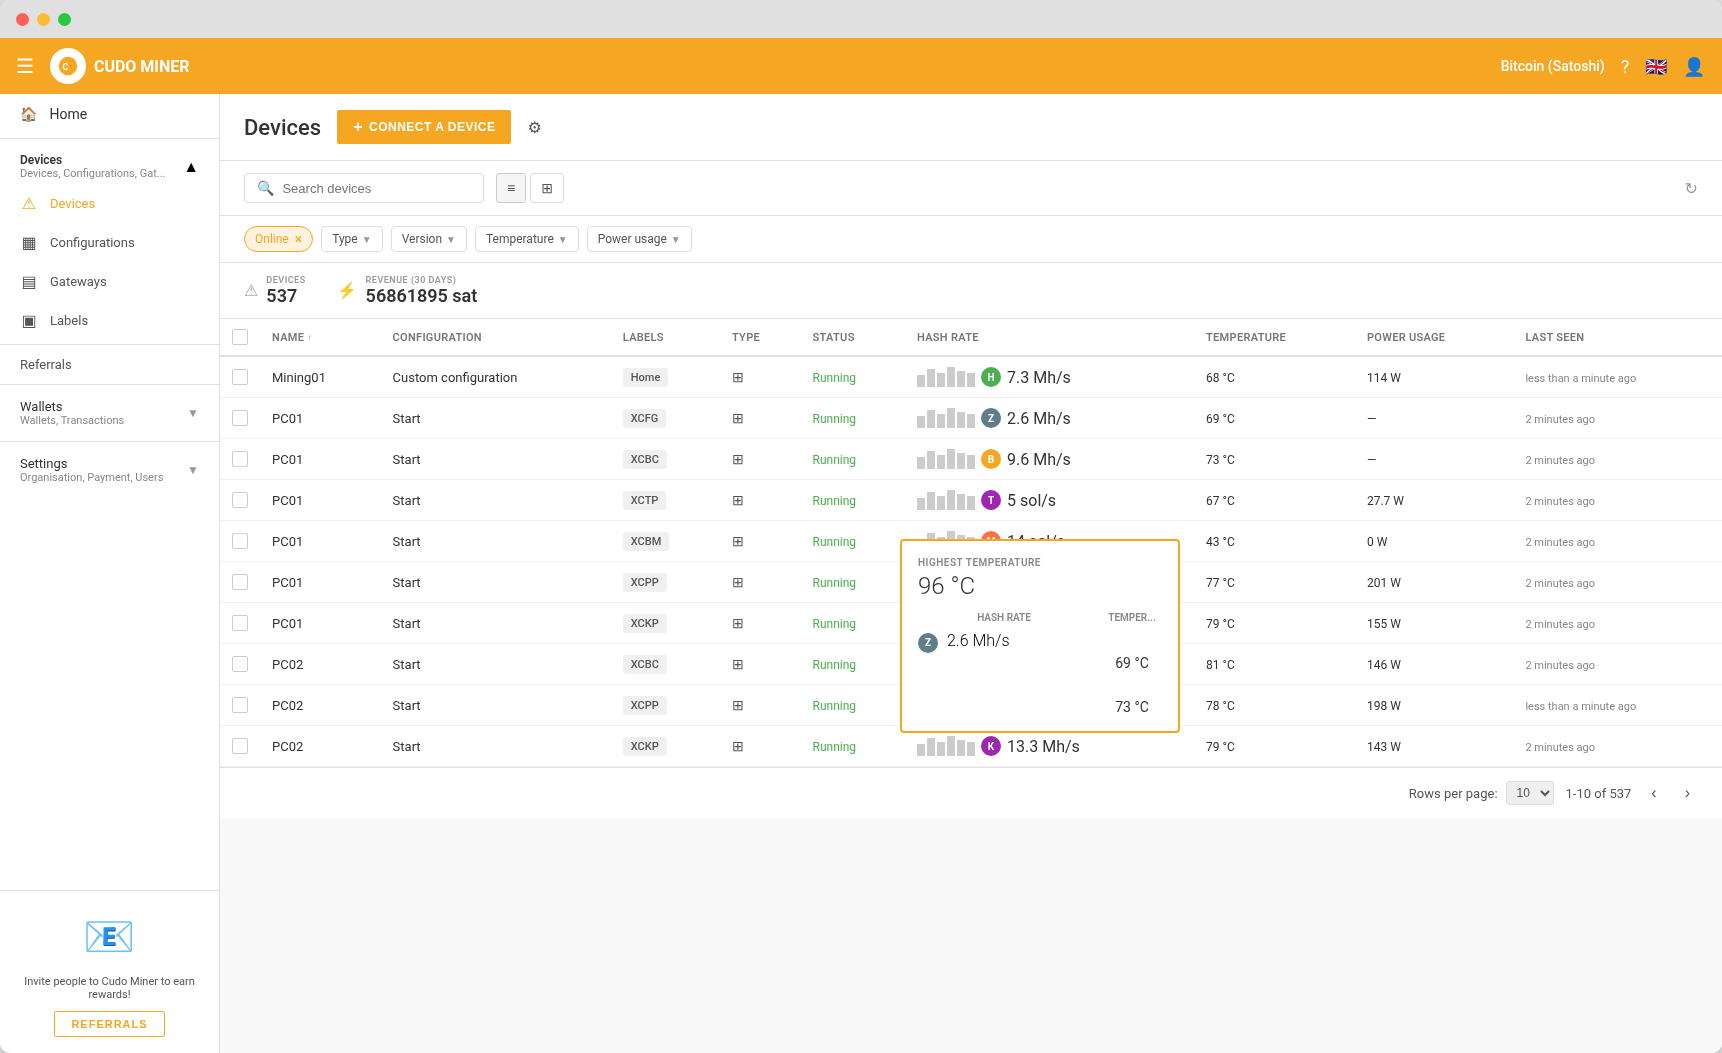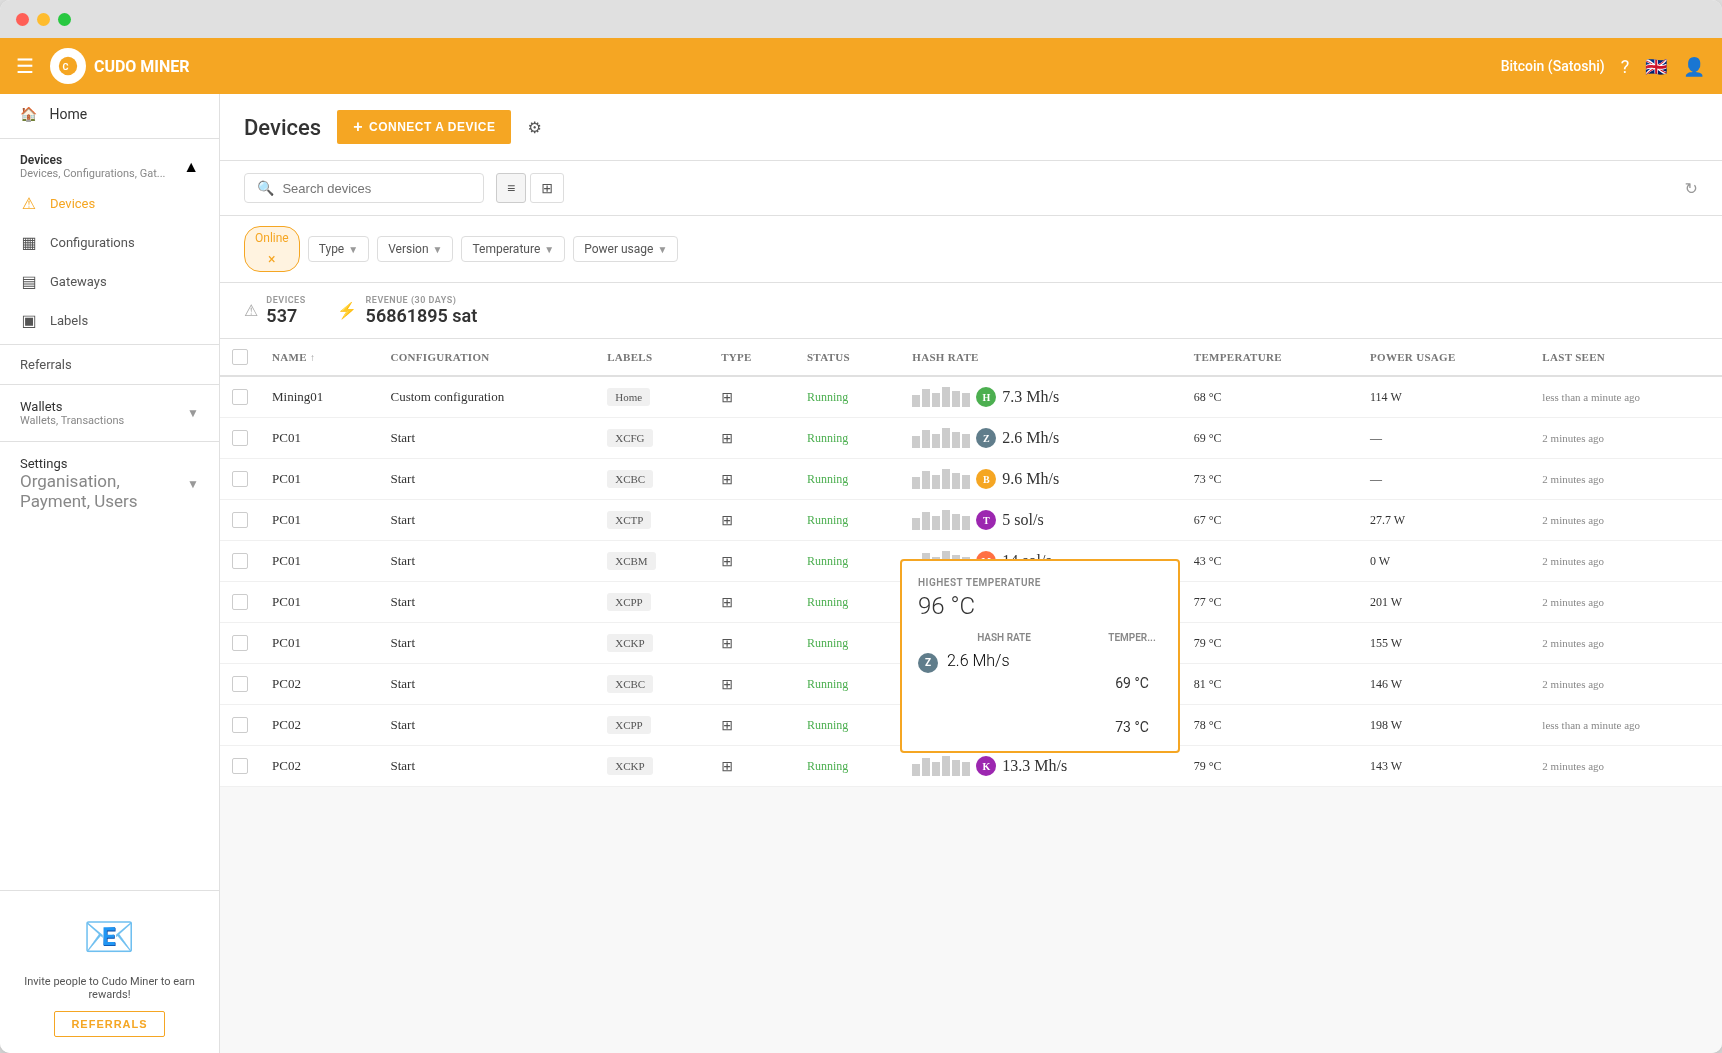--- a/index.html
+++ b/index.html
@@ -62,35 +62,35 @@
     .search-box { display: flex; align-items: center; background: white; border: 1px solid #ddd; border-radius: 4px; padding: 6px 12px; gap: 8px; width: 240px; }
     .search-box input { border: none; outline: none; font-size: 13px; color: #555; width: 100%; background: transparent; }
     .search-icon { color: #999; font-size: 14px; }
     .view-toggle { display: flex; gap: 4px; }
     .view-btn { border: 1px solid #ddd; background: white; padding: 6px 10px; cursor: pointer; border-radius: 3px; color: #555; font-size: 14px; }
     .view-btn.active { background: #f5f5f5; border-color: #ccc; }
     .refresh-btn { color: #999; background: none; border: none; cursor: pointer; font-size: 16px; }
     
     
     .filters { background: white; padding: 10px 24px; display: flex; align-items: center; gap: 8px; border-bottom: 1px solid #e0e0e0; }
-    .filter-tag { display: flex; align-items: center; gap: 6px; background: #fff3e0; border: 1px solid #f5a623; border-radius: 16px; padding: 4px 10px; font-size: 12px; color: #f5a623; flex-direction: column; }
+    .filter-tag { display: flex; align-items: center; gap: 6px; background: #fff3e0; border: 1px solid #f5a623; border-radius: 16px; padding: 4px 10px; font-size: 12px; color: #f5a623; }
     .filter-tag .close { cursor: pointer; font-size: 14px; }
     .filter-dropdown { display: flex; align-items: center; gap: 4px; border: 1px solid #ddd; border-radius: 4px; padding: 5px 10px; font-size: 12px; color: #555; cursor: pointer; background: white; }
     .filter-dropdown .arrow { font-size: 10px; color: #999; }
     
     
     .stats-bar { background: white; padding: 12px 24px; display: flex; align-items: center; gap: 32px; border-bottom: 1px solid #e0e0e0; }
     .stat-item { display: flex; align-items: center; gap: 8px; }
     .stat-label { font-size: 9px; font-weight: 600; text-transform: uppercase; color: #999; letter-spacing: 0.5px; }
     .stat-value { font-size: 18px; font-weight: 600; color: #333; }
     .stat-icon { color: #aaa; font-size: 16px; }
     
     
     .table-container { background: white; margin: 0; overflow: visible; position: relative; }
-    table { width: 100%; border-collapse: collapse; font-size: 13px; font-family: Liberation Serif, serif; }
+    table { width: 100%; border-collapse: collapse; font-size: 13px; }
     thead tr { border-bottom: 2px solid #e0e0e0; }
     thead th { padding: 10px 12px; text-align: left; font-size: 11px; font-weight: 600; color: #777; text-transform: uppercase; letter-spacing: 0.3px; }
     tbody tr { border-bottom: 1px solid #f0f0f0; }
     tbody td { padding: 10px 12px; color: #333; vertical-align: middle; }
     .checkbox-cell { width: 40px; }
     .check-box { width: 16px; height: 16px; border: 1px solid #ccc; border-radius: 2px; cursor: pointer; }
     .label-badge { display: inline-block; background: #f0f0f0; border-radius: 3px; padding: 3px 8px; font-size: 11px; color: #555; font-weight: 500; }
     .status-running { color: #4caf50; font-size: 12px; }
     .hash-rate { color: #333; font-size: 16px; }
     .temp { color: #333; font-size: 12px; }
@@ -212,21 +212,21 @@
           <div style="font-size:11px;color:#888;">Wallets, Transactions</div>
         </div>
         <span style="color:#999;font-size:12px;">▼</span>
       </div>
 
       <div class="sidebar-divider"></div>
 
       <div class="sidebar-expandable">
         <div>
           <div style="font-size:13px;color:#333;">Settings</div>
-          <div style="font-size:17px;color:#888;">Organisation, Payment, Users</div>
+          <div style="font-size:11px;color:#888;">Organisation, Payment, Users</div>
         </div>
         <span style="color:#999;font-size:12px;">▼</span>
       </div>
 
       <div class="sidebar-bottom">
         <div class="referral-img">
 
           <div style="font-size:42px;text-align:center;line-height:60px;">📧</div>
         </div>
         <div class="referral-text">Invite people to Cudo Miner to earn rewards!</div>
@@ -728,15 +728,28 @@
             </div>
             <div style="width:60px;text-align:center;">
               <div class="col-label">Temper...</div>
               <div style="font-size:14px;color:#333;margin-top:32px;">69 °C</div>
               <div style="font-size:14px;color:#333;margin-top:28px;">73 °C</div>
             </div>
           </div>
         </div>
       </div>
 
+      <div class="pagination">
+        <div class="rows-per-page">
+          <span>Rows per page:</span>
+          <select class="rows-select">
+            <option>10</option>
+            <option>25</option>
+            <option>50</option>
+          </select>
+        </div>
+        <span>1-10 of 537</span>
+        <button class="page-nav">‹</button>
+        <button class="page-nav">›</button>
+      </div>
     </div>
   </div>
 </div>
 
 </body></html>

